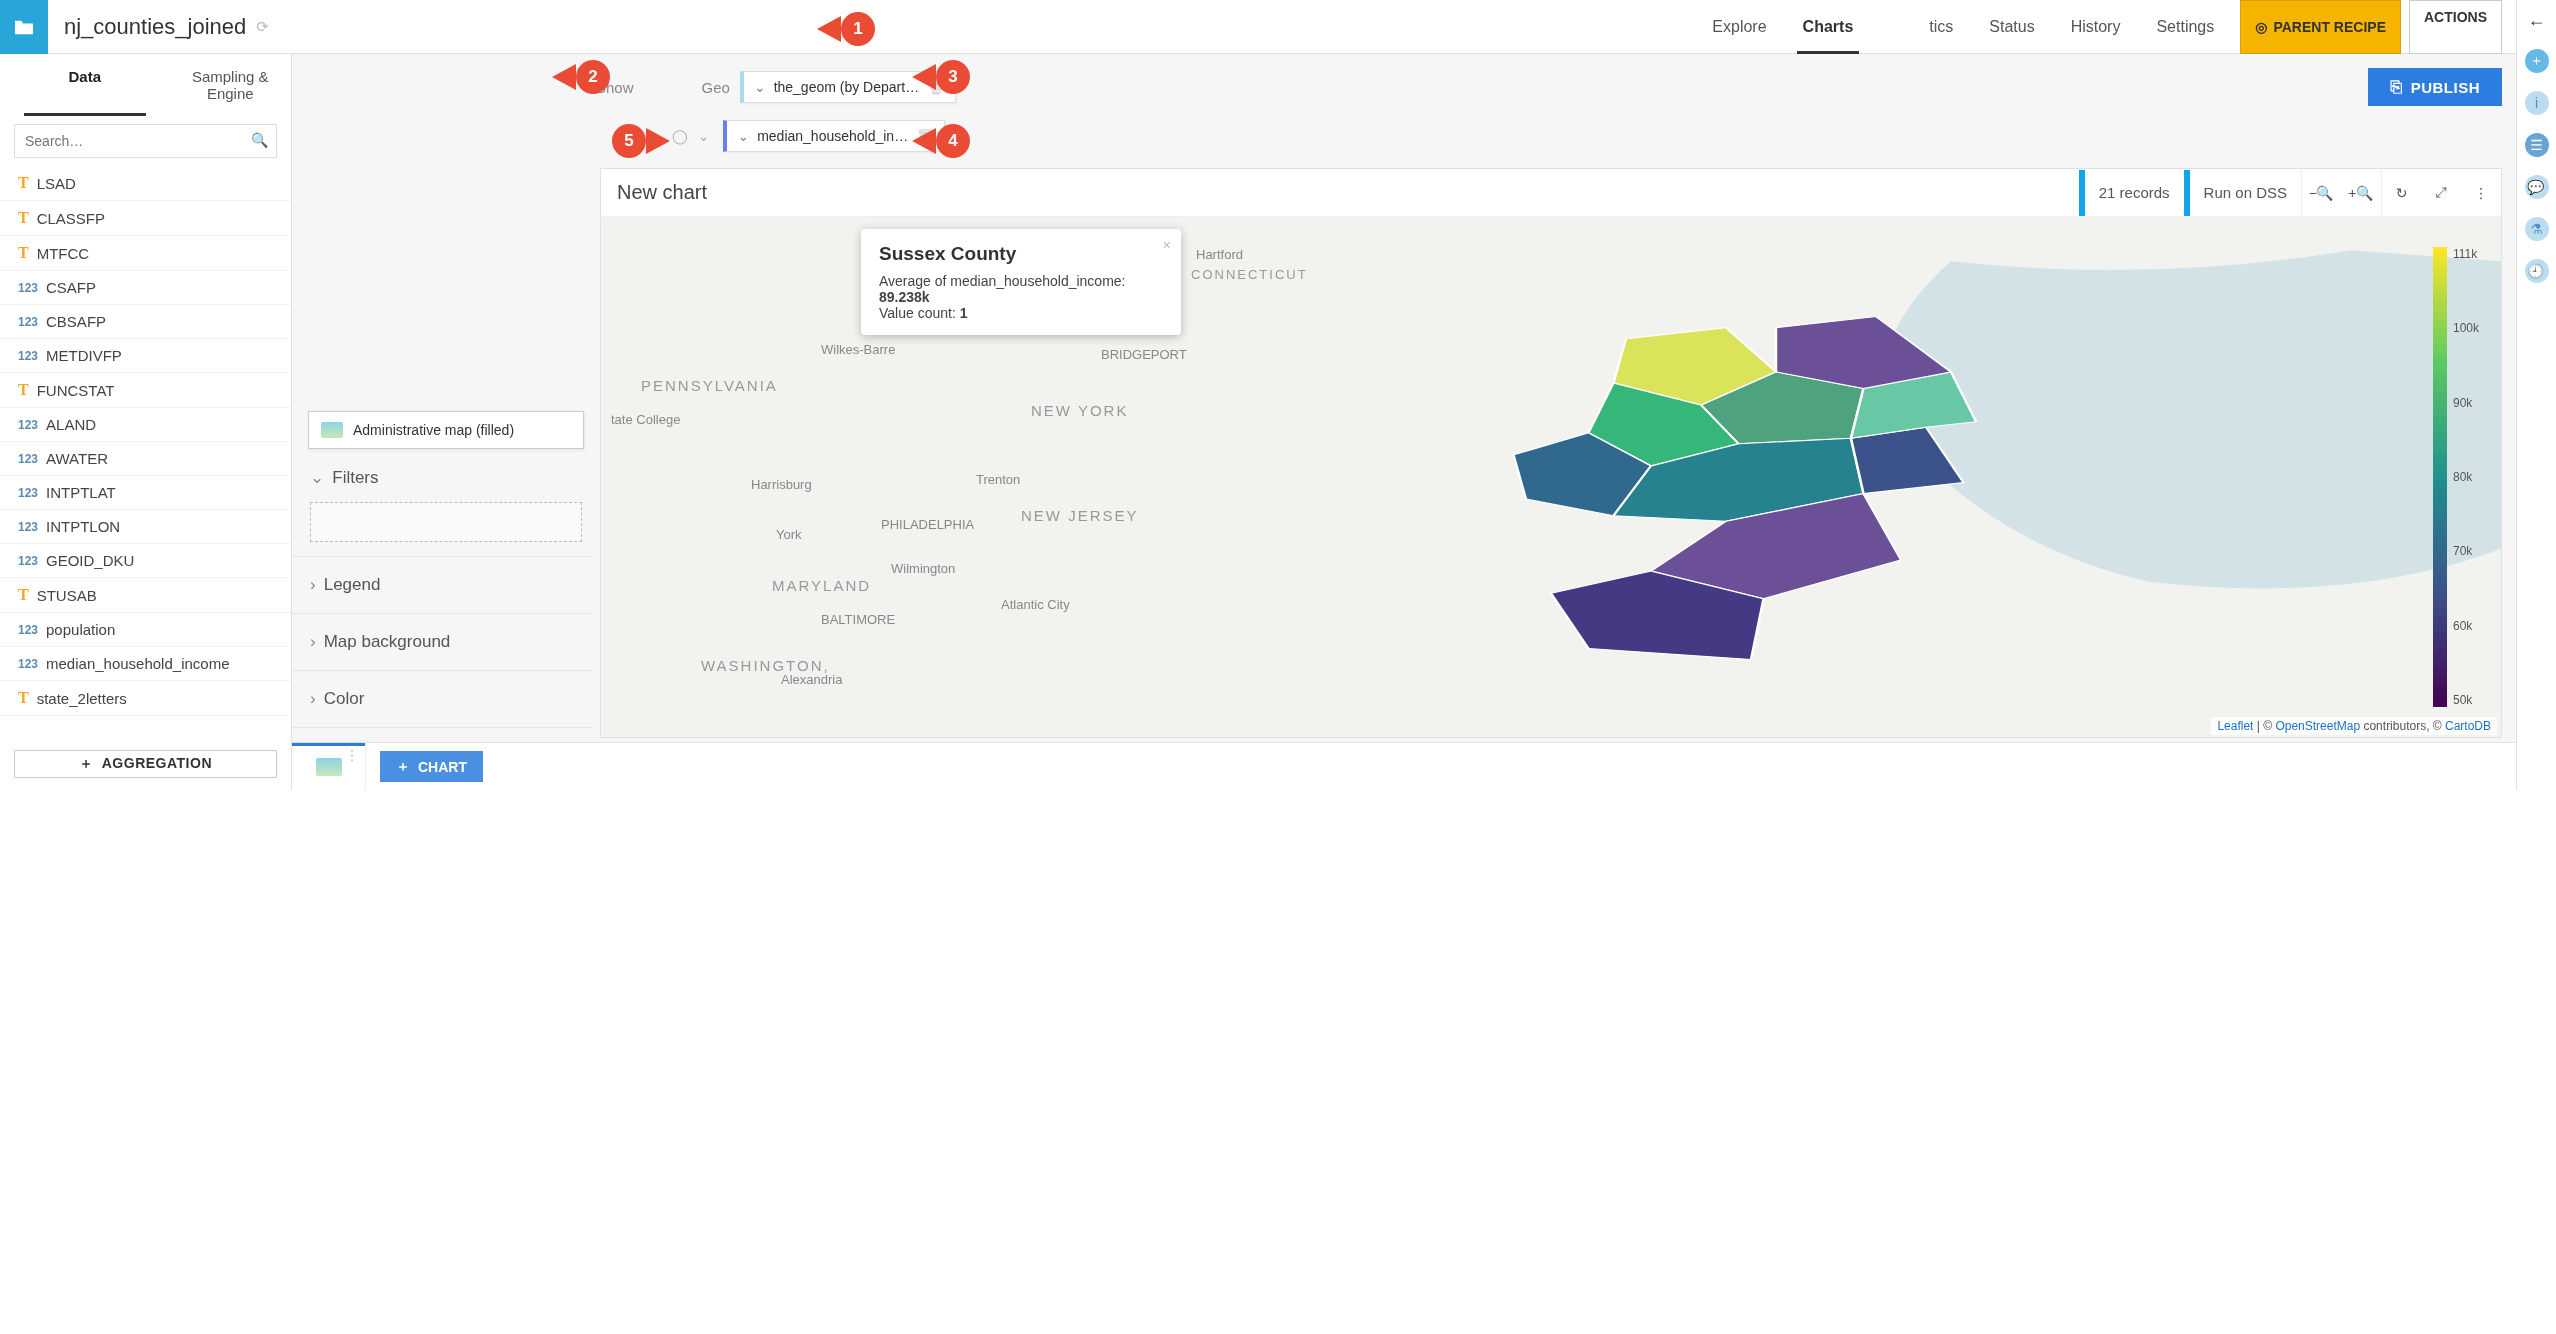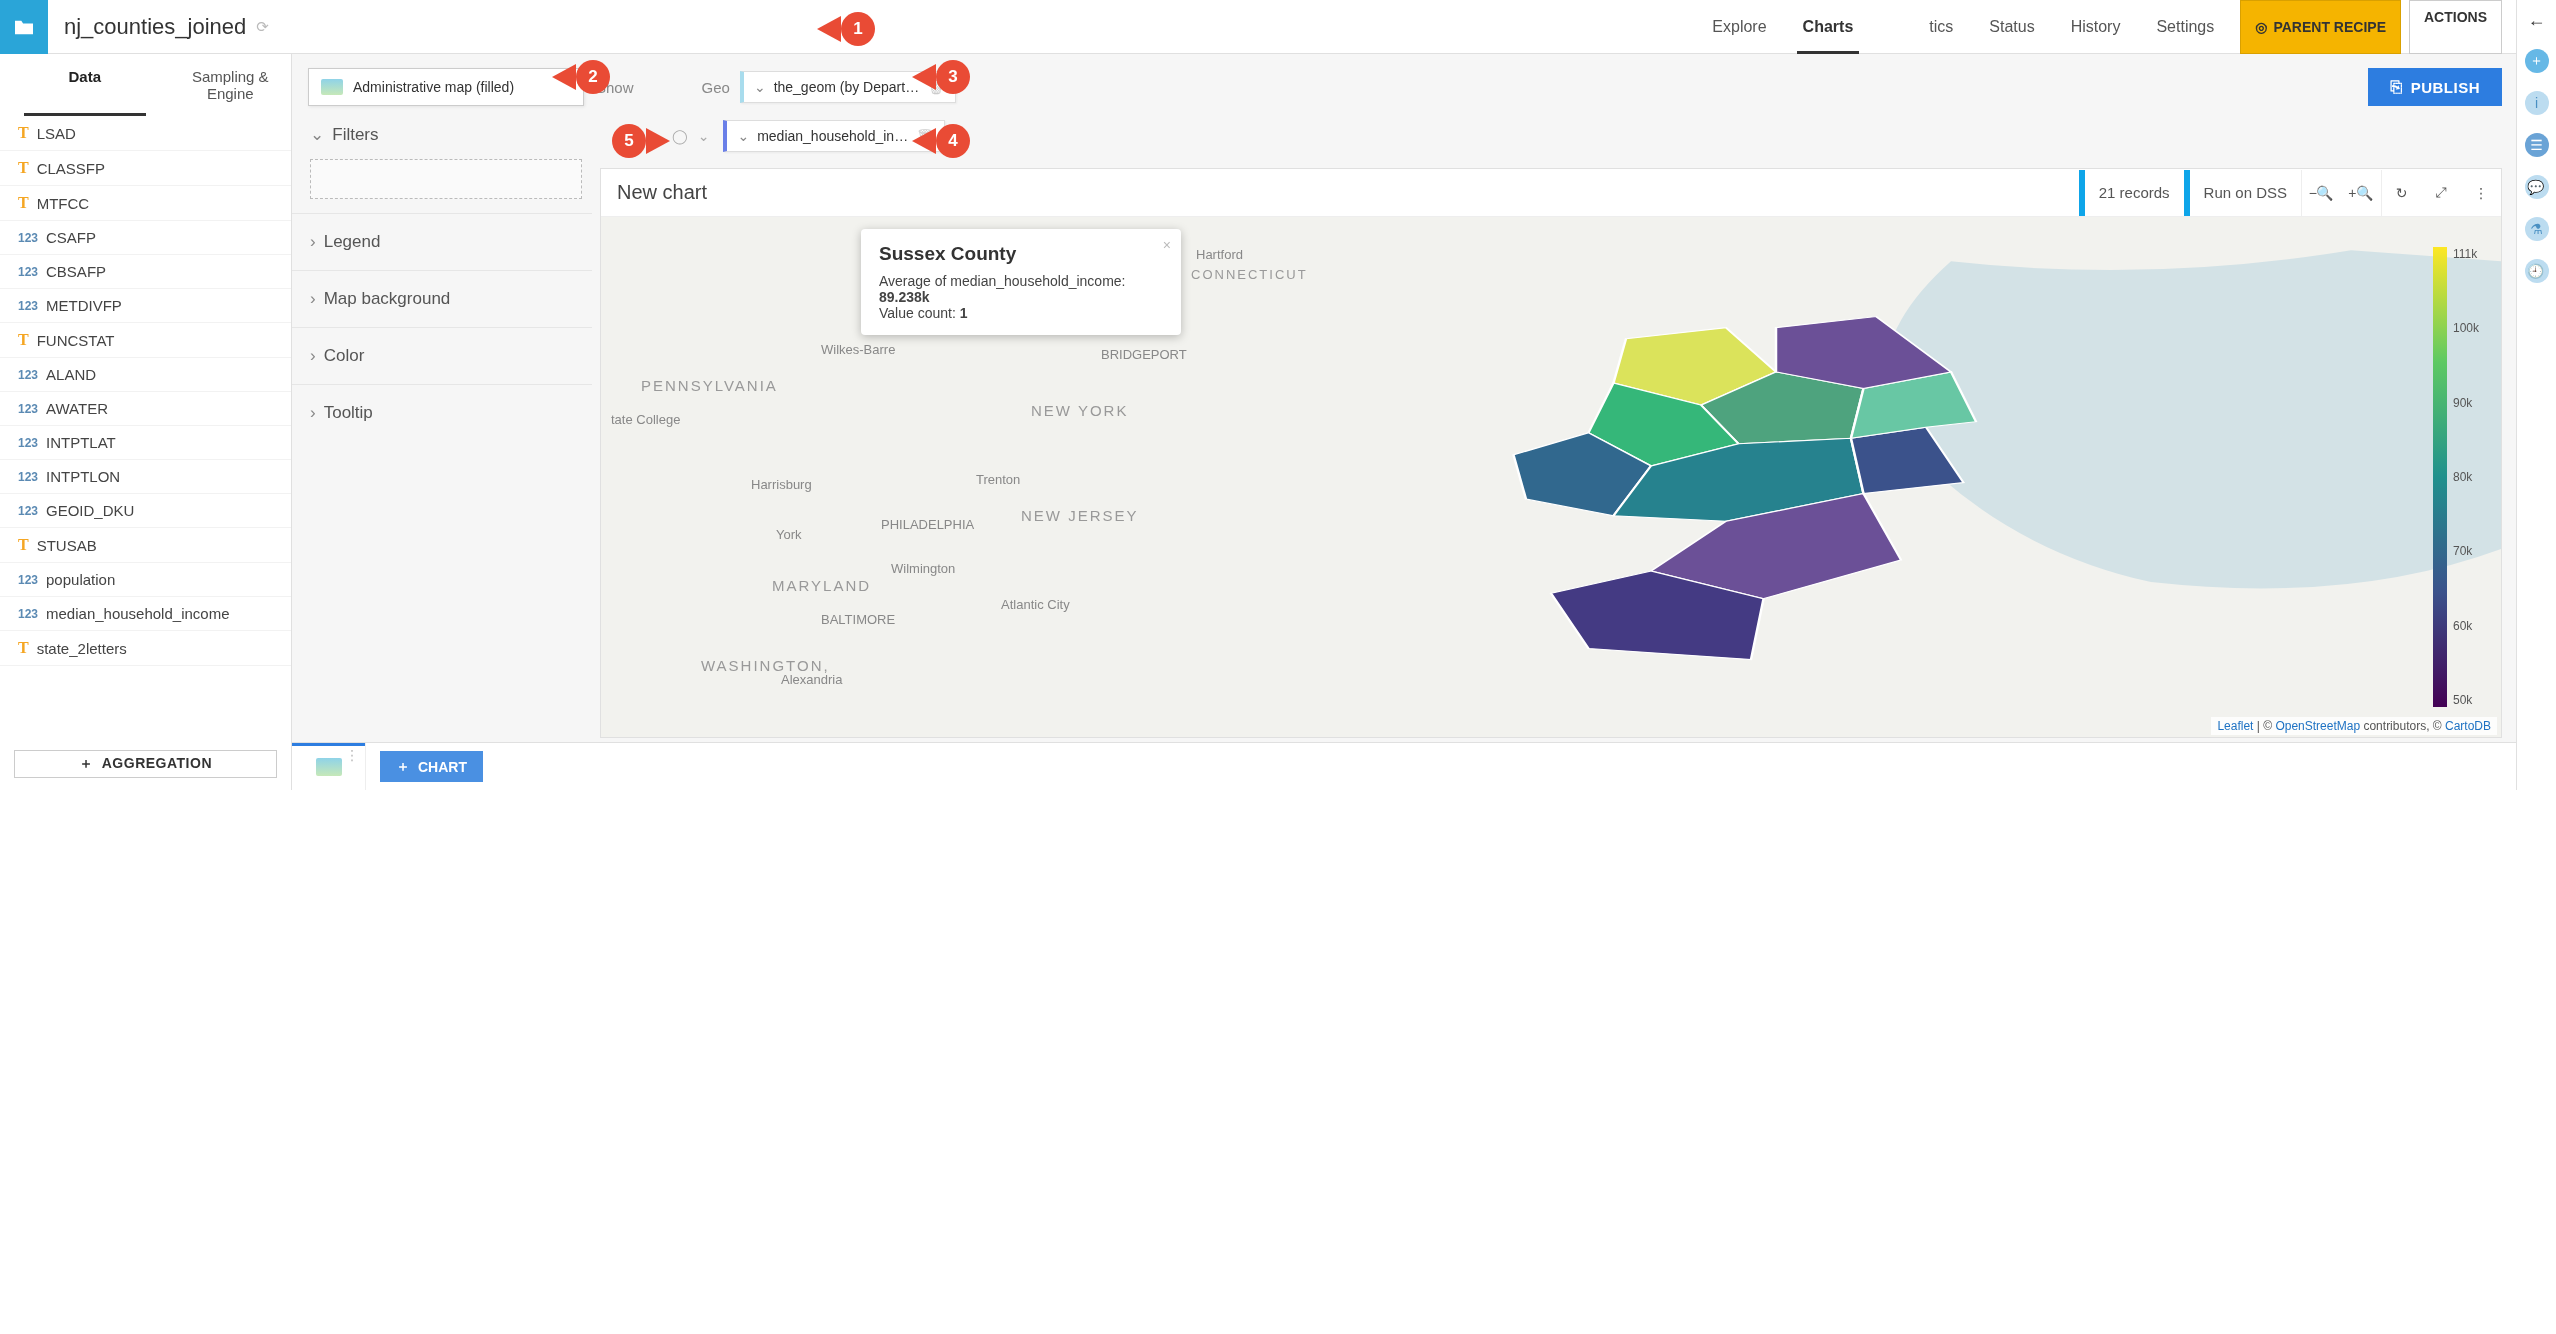--- a/index.html
+++ b/index.html
@@ -31,21 +31,21 @@
   .search { width:100%; border:1px solid #ddd; padding:8px 30px 8px 10px; color:#888; position:relative; font-size:14px;}
   .search-wrap { position:relative; }
   .search-wrap .sicon { position:absolute; right:22px; top:16px; color:#bbb; }
   .col-list { flex:1; overflow:auto; }
   .col-item { display:flex; align-items:center; gap:8px; padding:8px 18px; border-bottom:1px solid #f2f2f2; color:#444; cursor:pointer; font-size:15px;}
   .col-item .ico-t { color:#f5a623; font-family:Georgia,serif; font-weight:700; font-size:16px;}
   .col-item .ico-n { color:#5b8ab3; font-size:12px; font-weight:600;}
   .agg-btn { margin:12px 14px; border:1px solid #ccc; background:#fff; padding:4px; text-align:center; font-weight:700; letter-spacing:0.5px; cursor:pointer;}
 
   
-  .config { width:300px; padding:14px 8px 14px 16px; display:flex; flex-direction:column; gap:4px; }
+  .config { width:300px; padding:14px 8px 14px 16px; display:flex; flex-direction:column; gap:4px;justify-content:flex-end; }
   .chart-type-box { background:#fff; border:1px solid #ccc; padding:10px 12px; display:flex; align-items:center; gap:10px; box-shadow:1px 1px 3px rgba(0,0,0,0.08);}
   .chart-type-box .map-ico { width:22px; height:16px; background:linear-gradient(#8fd3e8,#c6e8b8); border-radius:2px;}
   .panel-h { display:flex; align-items:center; gap:8px; padding:14px 2px 10px; color:#555; font-size:17px; cursor:pointer;}
   .panel-h .chev { color:#888; }
   .filter-drop { border:1px dashed #bbb; height:40px; margin:0 2px 6px 2px; background:#fafafa;}
   .divider { height:1px; background:#e6e6e6; margin:4px -8px 0 -16px;}
 
   
   .canvas-col { flex:1; display:flex; flex-direction:column; min-width:0;}
   .upper-controls { padding:14px 14px 4px 4px; display:flex; flex-direction:column; gap:14px;}
@@ -122,20 +122,24 @@
         <div class="btn-actions">ACTIONS</div>
       </div>
     </div>
 
     <div class="body">
 
       <div class="sidebar">
         <div class="sidebar-tabs">
           <div class="stab active">Data</div>
           <div class="stab">Sampling &amp; Engine</div>
+        </div>
+        <div class="search-wrap">
+          <input class="search" placeholder="Search…" style="">
+          <span class="sicon">🔍</span>
         </div>
         <div class="col-list" id="col-list">
             <div class="col-item">
               <span class="ico-t">T</span>
               <span>LSAD</span>
             </div>
             <div class="col-item">
               <span class="ico-t">T</span>
               <span>CLASSFP</span>
             </div>

